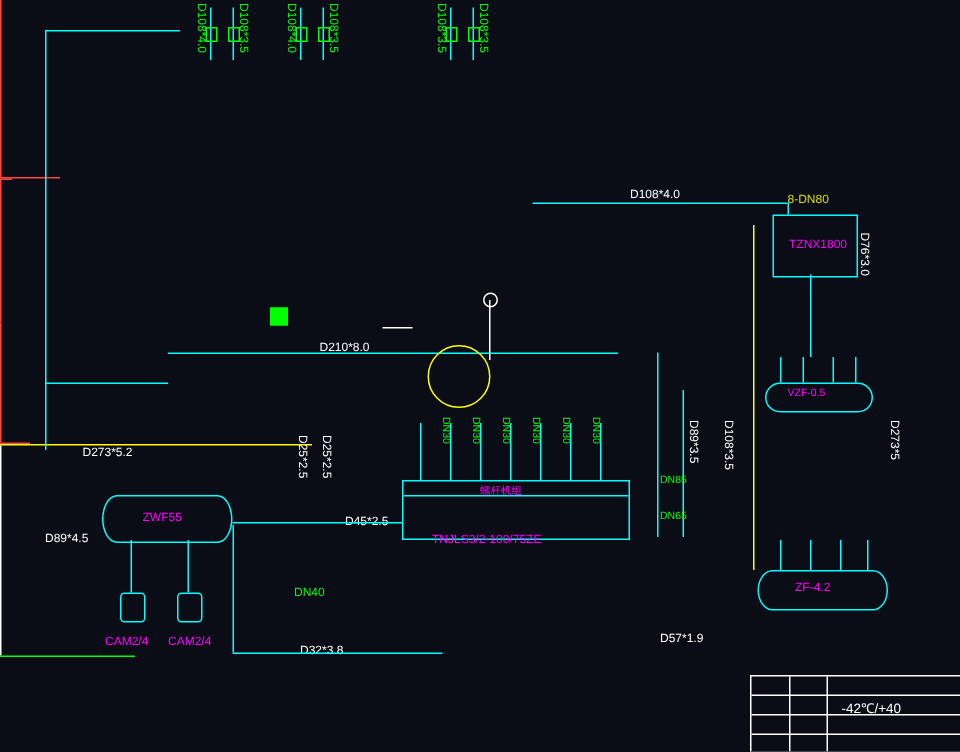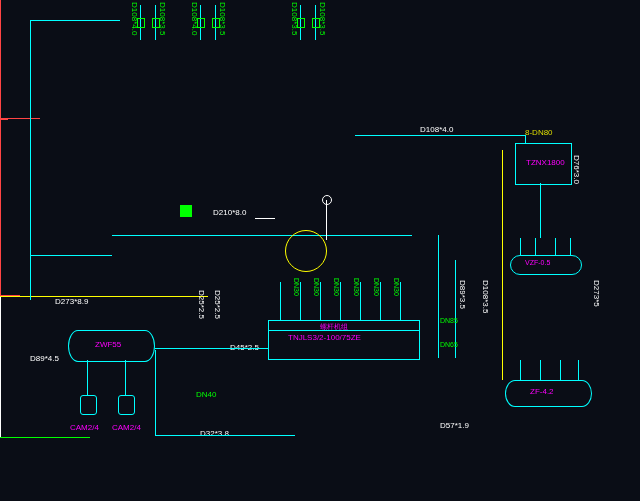--- a/index.html
+++ b/index.html
@@ -59,24 +59,24 @@
 <div class="lbly" style="left:525px;top:128px">8-DN80</div>
 
 <div class="box cy" style="left:515px;top:143px;width:55px;height:40px"></div>
 <div class="lblm" style="left:526px;top:158px;font-size:8px">TZNX1800</div>
 <div class="lblw vtxt" style="left:572px;top:155px">D76*3.0</div>
 
 <div class="vline line" style="left:540px;top:183px;height:55px"></div>
 <div class="vline line yline" style="left:502px;top:150px;height:230px"></div>
 
 <div class="hline line" style="left:30px;top:255px;width:82px"></div>
-<div class="lblw" style="left:55px;top:297px">D273*8.9</div>
+<div class="lblw" style="left:55px;top:297px">D273*5.2</div>
 
 <div class="hline line" style="left:112px;top:235px;width:300px"></div>
-<div class="lblw" style="left:213px;top:208px">D210*8.0</div>
+<div class="lblw" style="left:213px;top:227px">D210*8.0</div>
 
 <div class="circ" style="left:285px;top:230px;width:40px;height:40px"></div>
 <div class="line wline hline" style="left:255px;top:218px;width:20px"></div>
 <div class="line wline vline" style="left:326px;top:200px;height:40px"></div>
 <div class="circ" style="left:322px;top:195px;width:8px;height:8px;border-color:#ffffff"></div>
 
 <div class="vline rline" style="left:182px;top:260px;height:118px"></div>
 <div class="hline rline" style="left:182px;top:378px;width:40px"></div>
 <div class="hline rline" style="left:250px;top:325px;width:8px"></div>
 <div class="vline rline" style="left:258px;top:270px;height:95px"></div>
@@ -93,21 +93,21 @@
 <div class="lblm" style="left:70px;top:423px">CAM2/4</div>
 <div class="lblm" style="left:112px;top:423px">CAM2/4</div>
 
 <div class="vline line" style="left:87px;top:360px;height:35px"></div>
 <div class="vline line" style="left:125px;top:360px;height:35px"></div>
 
 <div class="box cy" style="left:268px;top:320px;width:150px;height:38px">
   <div style="position:absolute;left:0;top:9px;right:0;height:1px;background:#00ffff"></div>
 </div>
 <div class="lblm" style="left:320px;top:322px;font-size:7px">螺杆机组</div>
-<div class="lblm" style="left:288px;top:333px">TNJLS3/2-100/75ZE</div>
+<div class="lblm" style="left:288px;top:355px">TNJLS3/2-100/75ZE</div>
 
 <div class="vline line" style="left:280px;top:282px;height:38px"></div>
 <div class="vline line" style="left:300px;top:282px;height:38px"></div>
 <div class="vline line" style="left:320px;top:282px;height:38px"></div>
 <div class="vline line" style="left:340px;top:282px;height:38px"></div>
 <div class="vline line" style="left:360px;top:282px;height:38px"></div>
 <div class="vline line" style="left:380px;top:282px;height:38px"></div>
 <div class="vline line" style="left:400px;top:282px;height:38px"></div>
 
 <div class="lblg vtxt" style="left:293px;top:278px;font-size:7px">DN30</div>
@@ -154,16 +154,24 @@
 <div class="lblw vtxt" style="left:481px;top:280px">D108*3.5</div>
 <div class="lblw vtxt" style="left:592px;top:280px">D273*5</div>
 
 <div class="lblg" style="left:440px;top:317px;font-size:7px">DN85</div>
 <div class="lblg" style="left:440px;top:341px;font-size:7px">DN65</div>
 
 <div class="vline wline" style="left:588px;top:265px;height:140px"></div>
 
 <div class="hline gline" style="left:418px;top:360px;width:90px"></div>
 
+<div class="title-area" style="left:500px;top:450px;width:139px;height:50px">
+  <div style="position:absolute;left:0;top:12px;right:0;height:1px;background:#ffffff"></div>
+  <div style="position:absolute;left:0;top:25px;right:0;height:1px;background:#ffffff"></div>
+  <div style="position:absolute;left:0;top:38px;right:0;height:1px;background:#ffffff"></div>
+  <div style="position:absolute;left:25px;top:0;bottom:0;width:1px;background:#ffffff"></div>
+  <div style="position:absolute;left:50px;top:0;bottom:0;width:1px;background:#ffffff"></div>
+  <div class="lblw" style="left:60px;top:14px;font-size:9px">-42℃/+40</div>
+</div>
 
 <div class="valve" style="left:180px;top:205px;width:10px;height:10px;background:#00ff00"></div>
 
 </div>
 
 </body></html>

